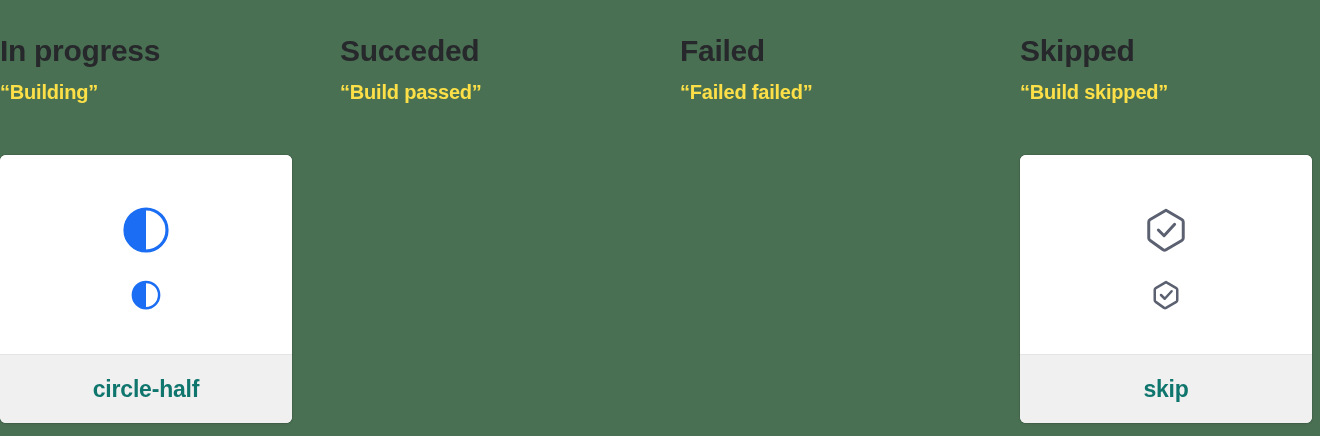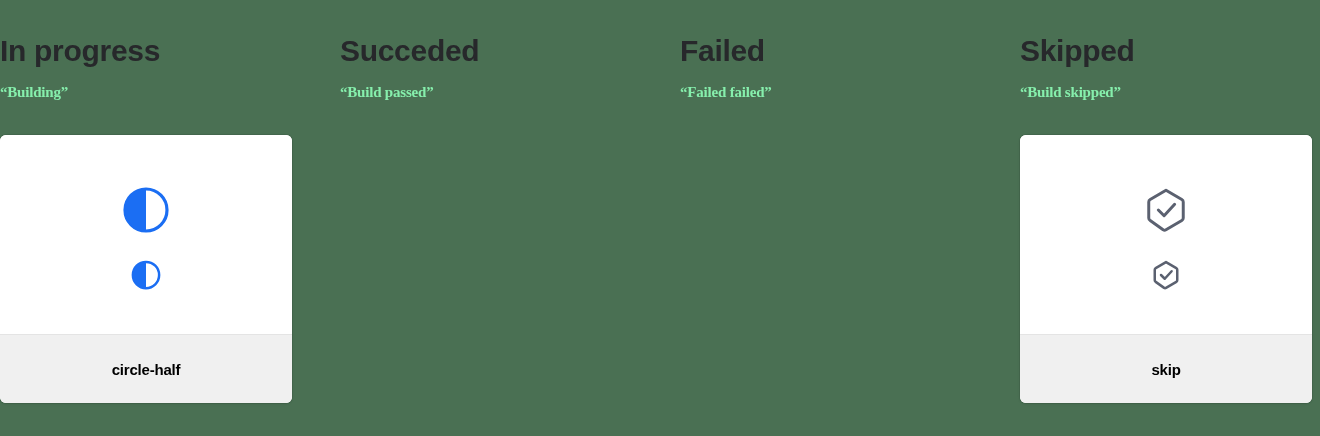--- a/index.html
+++ b/index.html
@@ -24,42 +24,43 @@
     grid-template-columns: repeat(4, 340px);
     width: 1360px;
     height: 436px;
     box-sizing: border-box;
   }
   .column {
     position: relative;
     display: flex;
     flex-direction: column;
     width: 340px;
+    gap: 20px;
   }
   .col-head {
     padding-left: 0;
     padding-top: 34px;
     height: 135px;
     box-sizing: border-box;
   }
   .col-title {
     font-family: "Liberation Sans", sans-serif;
     font-size: 30px;
     font-weight: 700;
     color: #27282b;
     letter-spacing: -0.3px;
     line-height: 34px;
     margin: 0;
     white-space: nowrap;
   }
   .col-sub {
-    font-family: Liberation Serif, serif;
-    font-size: 15px;
+    font-family: Liberation Sans, sans-serif;
+    font-size: 20px;
     font-weight: 600;
-    color: #86efac;
+    color: #fde047;
     letter-spacing: -0.2px;
     line-height: 26px;
     margin: 11px 0 0 0;
     white-space: nowrap;
   }
   .card {
     width: 292px;
     background: #ffffff;
     border-radius: 6px;
     box-shadow: 0 0 0 1px rgba(0,0,0,0.07), 0 1px 3px rgba(0,0,0,0.10);
@@ -88,23 +89,23 @@
   .card-foot {
     height: 68px;
     background: #f0f0f0;
     border-top: 1px solid #e4e4e4;
     display: flex;
     align-items: center;
     justify-content: center;
   }
   .card-foot-label {
     font-family: "Liberation Sans", sans-serif;
-    font-size: 15px;
+    font-size: 23px;
     font-weight: 700;
-    color: #000000;
+    color: #0f766e;
     letter-spacing: -0.2px;
   }
   
   .column:nth-child(1) .card { margin-left: 0; }
 </style>
 </head>
 <body>
 
 <div class="sheet">
   <div class="columns">

